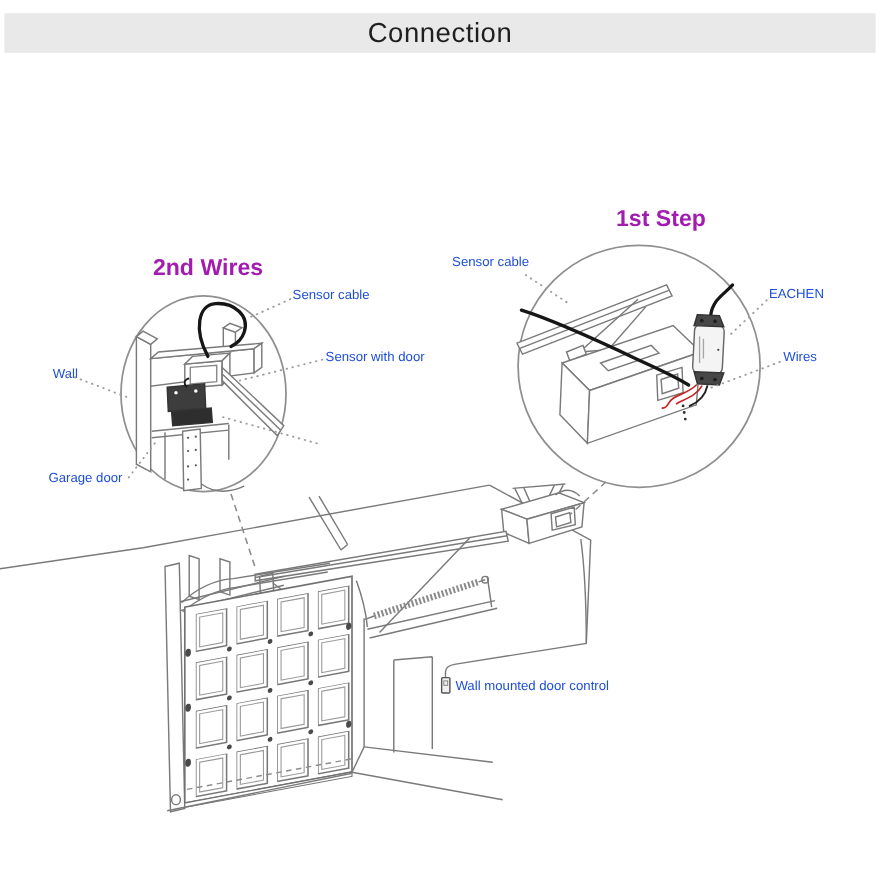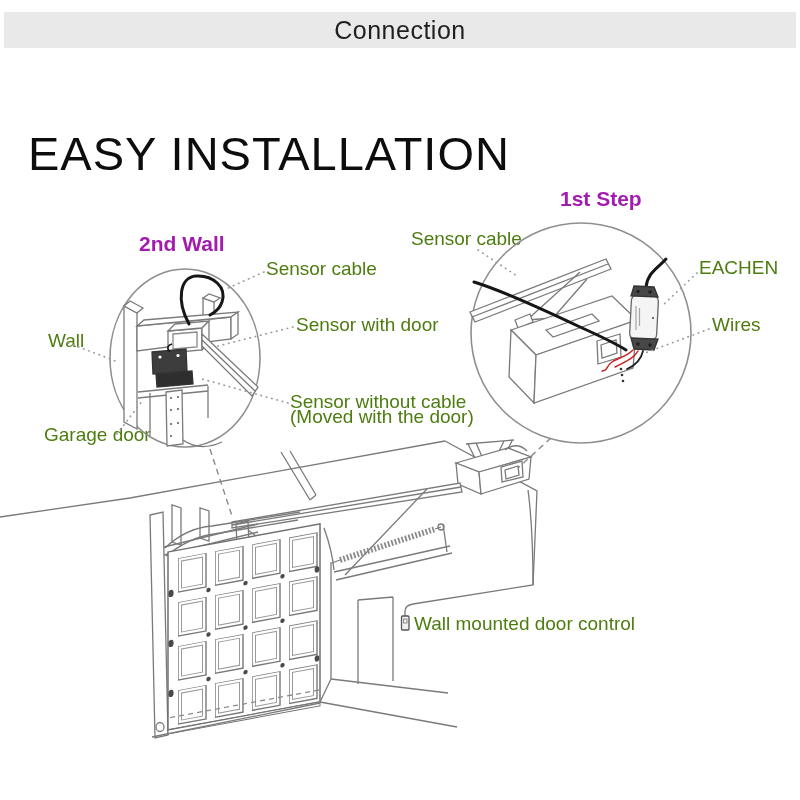--- a/index.html
+++ b/index.html
@@ -6,45 +6,40 @@
   #stage{position:relative;width:800px;height:800px;background:#fff;overflow:hidden;
          font-family:"Liberation Sans","DejaVu Sans",sans-serif;}
   #connection-bar{position:absolute;left:4px;right:4px;top:12px;height:36px;background:#e9e9e9;
         display:flex;align-items:center;justify-content:center;
         font-size:25px;color:#1f1f1f;letter-spacing:.5px;}
   #main-title{position:absolute;left:28px;top:126px;font-size:47px;color:#0d0d0d;
         letter-spacing:1px;white-space:nowrap;}
   .step-title{position:absolute;font-size:21px;font-weight:bold;color:#a21caf;white-space:nowrap;}
   #step2-title{left:139px;top:232px;}
   #step1-title{left:560px;top:187px;}
-  .lbl{position:absolute;font-size:19px;color:#4d7c0f;white-space:nowrap;line-height:15px;}
+  .lbl{position:absolute;font-size:12px;color:#1d4ed8;white-space:nowrap;line-height:15px;}
   #svgart{position:absolute;left:0;top:0;}
 </style>
 </head>
 <body>
 
 <div id="stage">
 
   <div id="connection-bar">
     <span>Connection</span>
   </div>
 
-  <div id="main-title">EASY INSTALLATION</div>
-
-  <div id="step2-title" class="step-title">2nd Wall</div>
+
+  <div id="step2-title" class="step-title">2nd Wires</div>
   <div id="step1-title" class="step-title">1st Step</div>
 
   <div class="lbl" style="left:48px;top:333px">Wall</div>
   <div class="lbl" style="left:44px;top:427px">Garage door</div>
   <div class="lbl" style="left:266px;top:261px">Sensor cable</div>
   <div class="lbl" style="left:296px;top:317px">Sensor with door</div>
-  <div class="lbl" style="left:290px;top:394px">
-    <div>Sensor without cable</div>
-    <div class="red">(Moved with the door)</div>
-  </div>
   <div class="lbl" style="left:411px;top:231px">Sensor cable</div>
   <div class="lbl" style="left:699px;top:260px">EACHEN</div>
   <div class="lbl" style="left:712px;top:317px">Wires</div>
   <div class="lbl" style="left:414px;top:616px">Wall mounted door control</div>
 
   <svg id="svgart" width="800" height="800" viewBox="0 0 800 800">
     <defs>
       <symbol id="panel">
         <rect x="0" y="0" width="28" height="34" fill="none" stroke="#787878" stroke-width="1.4"></rect>
         <rect x="3.5" y="3.5" width="21" height="27" fill="none" stroke="#9a9a9a" stroke-width="1"></rect>

